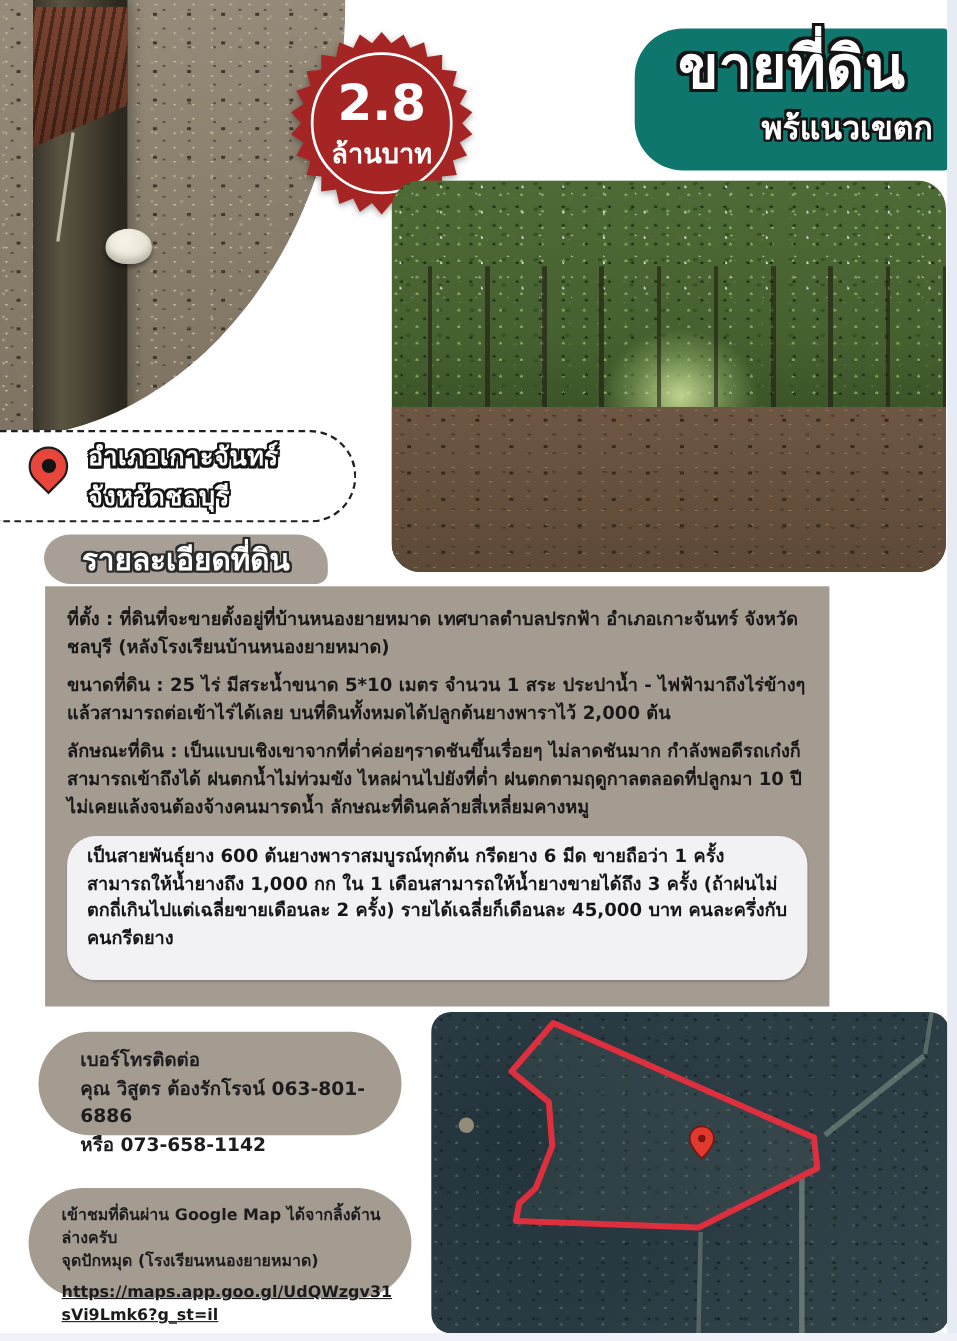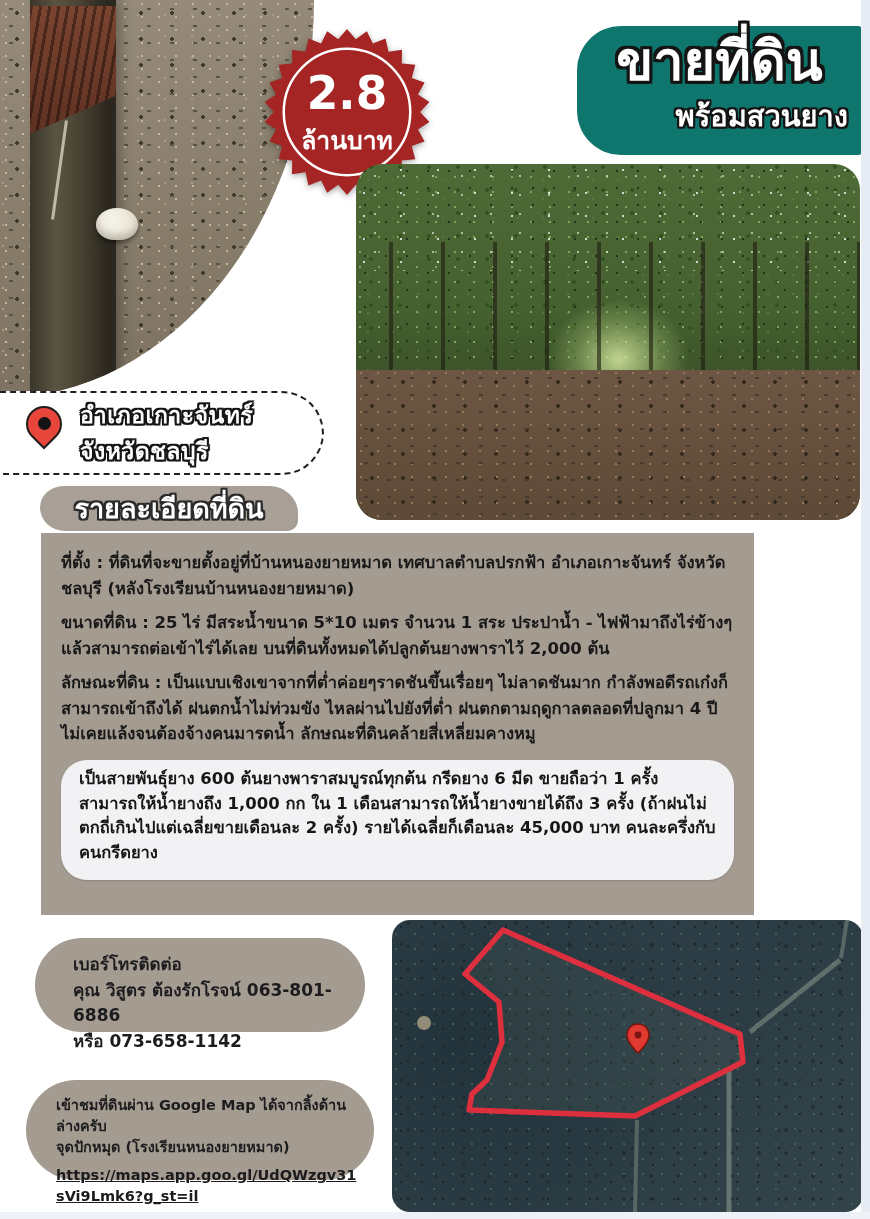--- a/index.html
+++ b/index.html
@@ -117,21 +117,21 @@
 
   
   .details-section{
     left:0;top:533px;width:713px;height:382px;background:#a49b91;
     box-sizing:border-box;padding:8px 20px 0 20px;overflow:hidden;margin-left:41px;
   }
   .details-section p{
     margin:9px 0 0 0;color:#181818;font-weight:bold;font-size:16.5px;line-height:1.55;
   }
   .hl-box{
-    margin:13px 0 0 0;background:#f2f2f4;border-radius:26px;padding:7px 18px 14px 18px;
+    margin:13px 0 0 0;background:#f2f2f4;border-radius:26px;padding:7px 18px 25px 18px;
     color:#161616;font-weight:bold;font-size:16.5px;line-height:1.5;
     box-shadow:0 1px 2px rgba(0,0,0,.15);
   }
 
   
   .contact-box{
     left:35px;top:938px;width:330px;height:94px;background:#a49b91;border-radius:47px;
     box-sizing:border-box;padding:14px 16px 12px 38px;color:#1c1c1e;font-weight:bold;font-size:17px;line-height:1.5;
   }
   .mapinfo-box{
@@ -170,21 +170,21 @@
     <svg width="168" height="168" viewBox="0 0 170 170">
       <polygon id="badge-star" points="85.0,1.0 93.9,11.5 105.1,3.4 111.2,15.8 124.0,10.6 127.0,24.1 140.7,22.1 140.4,35.9 154.1,37.3 150.5,50.6 163.5,55.2 156.8,67.3 168.4,74.9 159.0,85.0 168.4,95.1 156.8,102.7 163.5,114.8 150.5,119.4 154.1,132.7 140.4,134.1 140.7,147.9 127.0,145.9 124.0,159.4 111.2,154.2 105.1,166.6 93.9,158.5 85.0,169.0 76.1,158.5 64.9,166.6 58.8,154.2 46.0,159.4 43.0,145.9 29.3,147.9 29.6,134.1 15.9,132.7 19.5,119.4 6.5,114.8 13.2,102.7 1.6,95.1 11.0,85.0 1.6,74.9 13.2,67.3 6.5,55.2 19.5,50.6 15.9,37.3 29.6,35.9 29.3,22.1 43.0,24.1 46.0,10.6 58.8,15.8 64.9,3.4 76.1,11.5" fill="#a42523"></polygon>
       <circle cx="85" cy="85" r="64" fill="none" stroke="#ffffff" stroke-width="2.5"></circle>
       <text x="85" y="82" text-anchor="middle" font-size="46">2.8</text>
       <text x="85" y="122" text-anchor="middle" font-size="25">ล้านบาท</text>
     </svg>
   </div>
 
   <div class="abs title-banner">
     <div class="title-main">ขายที่ดิน</div>
-    <div class="title-sub">พร้อมสวนยาง</div>
+    <div class="title-sub">พร้แนวเขตก</div>
   </div>
 
   <div class="abs photo-plantation">
     <div class="plantation-sky"></div>
     <div class="plantation-glow"></div>
     <div class="plantation-trunks"></div>
     <div class="plantation-ground"></div>
   </div>
 
   <div class="abs details-heading">
@@ -195,21 +195,21 @@
     <div class="pin-wrap">
       <div class="pin-body"></div>
       <div class="pin-dot"></div>
     </div>
     <div class="location-label">อำเภอเกาะจันทร์ จังหวัดชลบุรี</div>
   </div>
 
   <div class="abs details-section">
     <p>ที่ตั้ง : ที่ดินที่จะขายตั้งอยู่ที่บ้านหนองยายหมาด เทศบาลตำบลปรกฟ้า อำเภอเกาะจันทร์ จังหวัดชลบุรี (หลังโรงเรียนบ้านหนองยายหมาด)</p>
     <p>ขนาดที่ดิน : 25 ไร่ มีสระน้ำขนาด 5*10 เมตร จำนวน 1 สระ ประปาน้ำ - ไฟฟ้ามาถึงไร่ข้างๆแล้วสามารถต่อเข้าไร่ได้เลย บนที่ดินทั้งหมดได้ปลูกต้นยางพาราไว้ 2,000 ต้น</p>
-    <p>ลักษณะที่ดิน : เป็นแบบเชิงเขาจากที่ต่ำค่อยๆราดชันขึ้นเรื่อยๆ ไม่ลาดชันมาก กำลังพอดีรถเก๋งก็สามารถเข้าถึงได้ ฝนตกน้ำไม่ท่วมขัง ไหลผ่านไปยังที่ต่ำ ฝนตกตามฤดูกาลตลอดที่ปลูกมา 4 ปีไม่เคยแล้งจนต้องจ้างคนมารดน้ำ  ลักษณะที่ดินคล้ายสี่เหลี่ยมคางหมู</p>
+    <p>ลักษณะที่ดิน : เป็นแบบเชิงเขาจากที่ต่ำค่อยๆราดชันขึ้นเรื่อยๆ ไม่ลาดชันมาก กำลังพอดีรถเก๋งก็สามารถเข้าถึงได้ ฝนตกน้ำไม่ท่วมขัง ไหลผ่านไปยังที่ต่ำ ฝนตกตามฤดูกาลตลอดที่ปลูกมา 10 ปีไม่เคยแล้งจนต้องจ้างคนมารดน้ำ  ลักษณะที่ดินคล้ายสี่เหลี่ยมคางหมู</p>
     <div class="hl-box">เป็นสายพันธุ์ยาง 600 ต้นยางพาราสมบูรณ์ทุกต้น กรีดยาง 6 มีด ขายถือว่า 1 ครั้งสามารถให้น้ำยางถึง 1,000 กก ใน 1 เดือนสามารถให้น้ำยางขายได้ถึง 3 ครั้ง (ถ้าฝนไม่ตกถี่เกินไปแต่เฉลี่ยขายเดือนละ 2 ครั้ง) รายได้เฉลี่ยก็เดือนละ 45,000 บาท คนละครึ่งกับคนกรีดยาง</div>
 
   </div>
 
   <div class="abs contact-box">
     <div>เบอร์โทรติดต่อ</div>
     <div>คุณ วิสูตร ต้องรักโรจน์ 063-801-6886</div>
     <div>หรือ 073-658-1142</div>
   </div>
 

